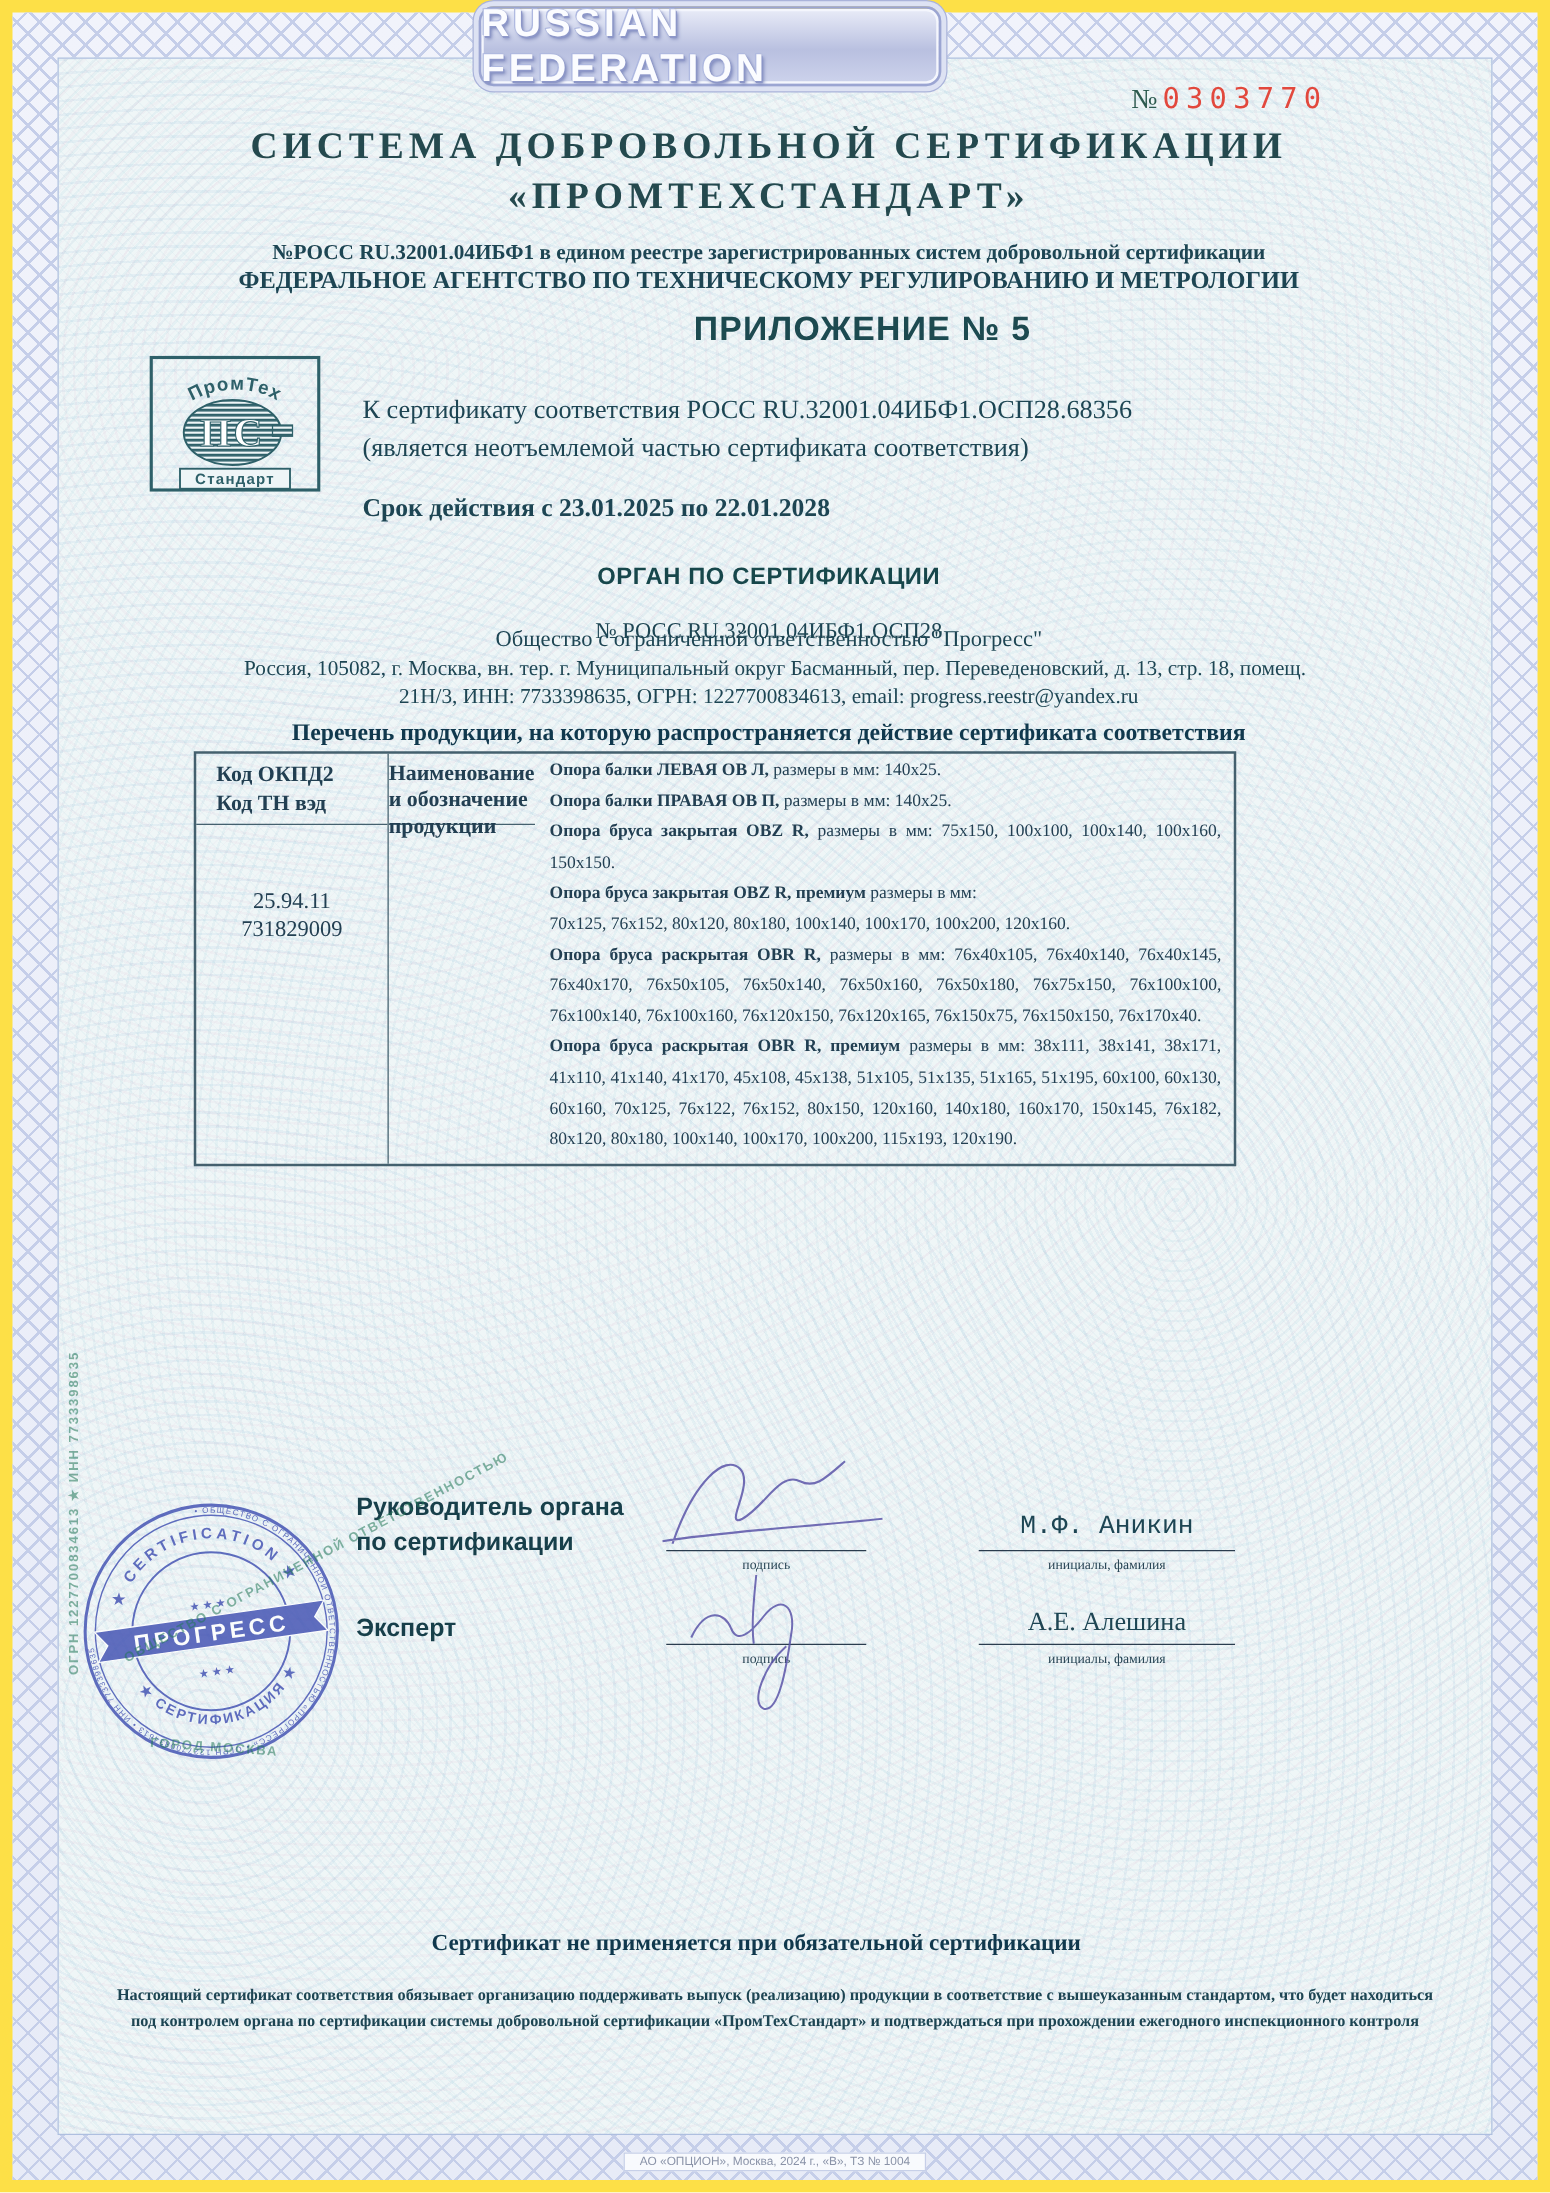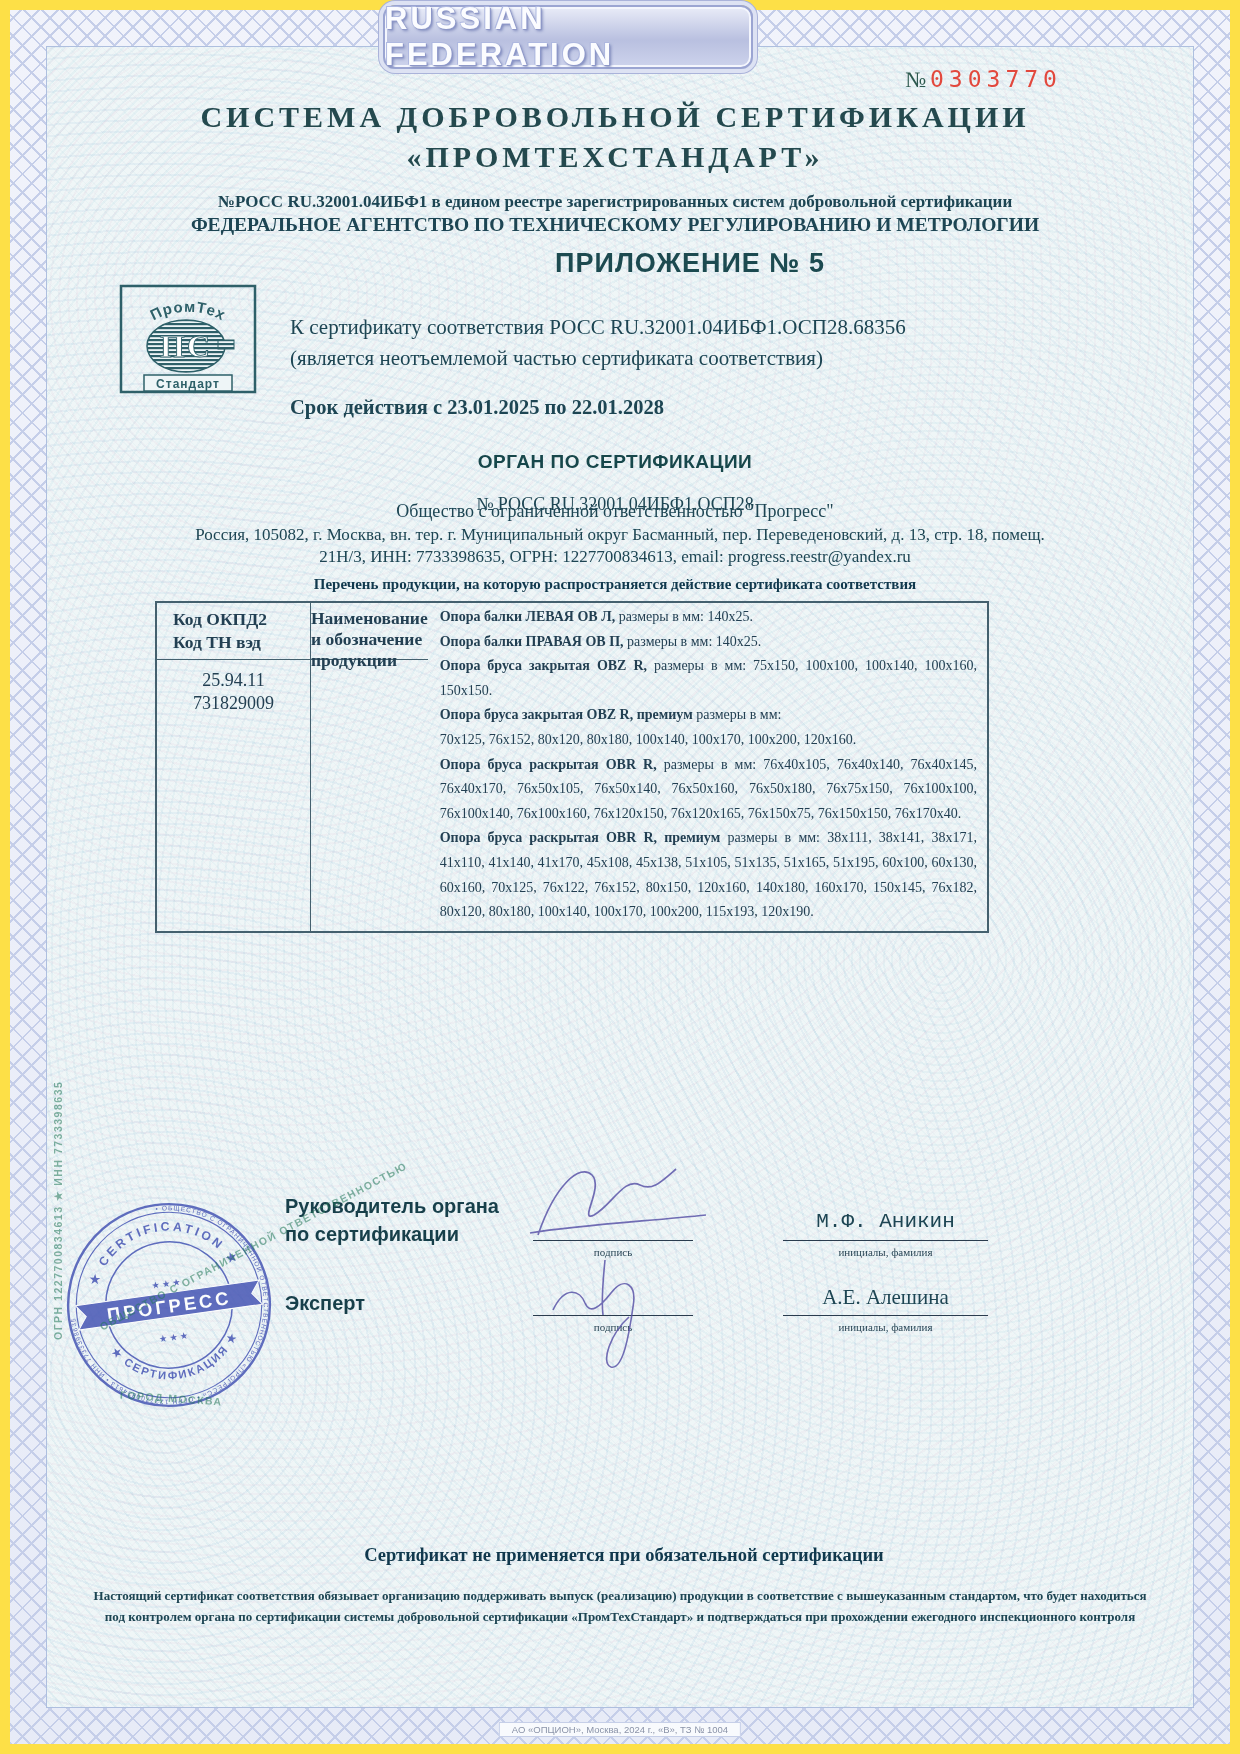--- a/index.html
+++ b/index.html
@@ -43,25 +43,25 @@
   .cert-line{position:absolute;left:290px;top:315px;font-size:21px;}
   .cert-note{position:absolute;left:290px;top:346px;font-size:21px;}
   .validity{position:absolute;left:290px;top:396px;font-size:20.5px;font-weight:600;}
 
   .organ-title{position:absolute;left:55px;top:451px;width:1120px;text-align:center;
     font-family:"Liberation Sans",sans-serif;font-weight:700;font-size:19px;letter-spacing:0.5px;color:#17474b;}
   .organ-no{position:absolute;left:55px;top:477px;width:1120px;text-align:center;font-size:18px;margin-top:17px;}
   .organ-company{position:absolute;left:55px;top:501px;width:1120px;text-align:center;font-size:18px;}
   .organ-addr1{position:absolute;left:40px;top:525px;width:1160px;text-align:center;font-size:17px;}
   .organ-addr2{position:absolute;left:55px;top:547px;width:1120px;text-align:center;font-size:17px;}
-  .perechen{position:absolute;left:55px;top:576px;width:1120px;text-align:center;font-weight:700;font-size:15px;color:#10384d;}
+  .perechen{position:absolute;left:55px;top:576px;width:1120px;text-align:center;font-weight:700;font-size:19px;color:#10384d;}
 
   
   .tbl{position:absolute;left:155px;top:601px;width:830px;border:2px solid #44606e;display:flex;color:#223f52;}
-  .tbl .col1{width:153px;border-right:1.5px solid #44606e;display:flex;flex-direction:column;}
+  .tbl .col1{width:153px;border-right:1.5px solid #44606e;display:flex;flex-direction:column;gap:40px;}
   .tbl .col2{flex:1;display:flex;flex-direction:row;}
   .tbl .hdr{height:57px;border-bottom:1.5px solid #44606e;box-sizing:border-box;font-weight:700;font-size:17.5px;}
   .col1 .hdr{padding:5px 0 0 16px;line-height:23px;}
   .col2 .hdr{display:flex;align-items:flex-start;justify-content:center;padding-top:5px;}
   .codes{padding-top:9px;text-align:center;font-size:18px;line-height:23px;}
   .introrow{border-bottom:1.5px solid #44606e;padding:2px 10px 1px 12px;font-size:17.5px;}
   .products{padding:2px 10px 6px 12px;font-size:14px;line-height:24.6px;}
   .product{text-align:justify;}
   .product b{font-weight:700;}
   .product span{white-space:pre-wrap;}
@@ -78,21 +78,21 @@
   .sig-svg{position:absolute;}
 
   
   .seal{position:absolute;left:62px;top:1198px;width:214px;height:214px;opacity:0.82;transform:rotate(-8deg);}
   .greentext{position:absolute;font-size:10.5px;letter-spacing:1.5px;color:rgba(32,118,88,0.55);
     font-family:"Liberation Sans",sans-serif;white-space:nowrap;font-weight:700;}
   .gt1{left:52px;top:1340px;transform:rotate(-90deg);transform-origin:left top;}
   .gt2{left:80px;top:1240px;transform:rotate(-28deg);}
   .gt3{left:120px;top:1392px;transform:rotate(4deg);}
 
-  .no-mandatory{position:absolute;left:64px;top:1545px;width:1120px;text-align:center;font-weight:700;font-size:18.5px;color:#10384d;}
+  .no-mandatory{position:absolute;left:45px;top:1545px;width:1120px;text-align:center;font-weight:700;font-size:18.5px;color:#10384d;}
   .fineprint{position:absolute;left:90px;top:1585px;width:1060px;text-align:center;font-weight:600;font-size:13px;line-height:1.62;color:#1d4553;}
   .printinfo{position:absolute;left:50%;transform:translateX(-50%);top:1722px;
     font-family:"Liberation Sans",sans-serif;font-size:9.5px;color:#8a93a8;background:#f8fafd;
     border:1px solid #c6cfe8;padding:1px 12px;white-space:nowrap;}
 </style>
 </head>
 <body>
 
 <div class="page">
   <div class="lattice"></div>

